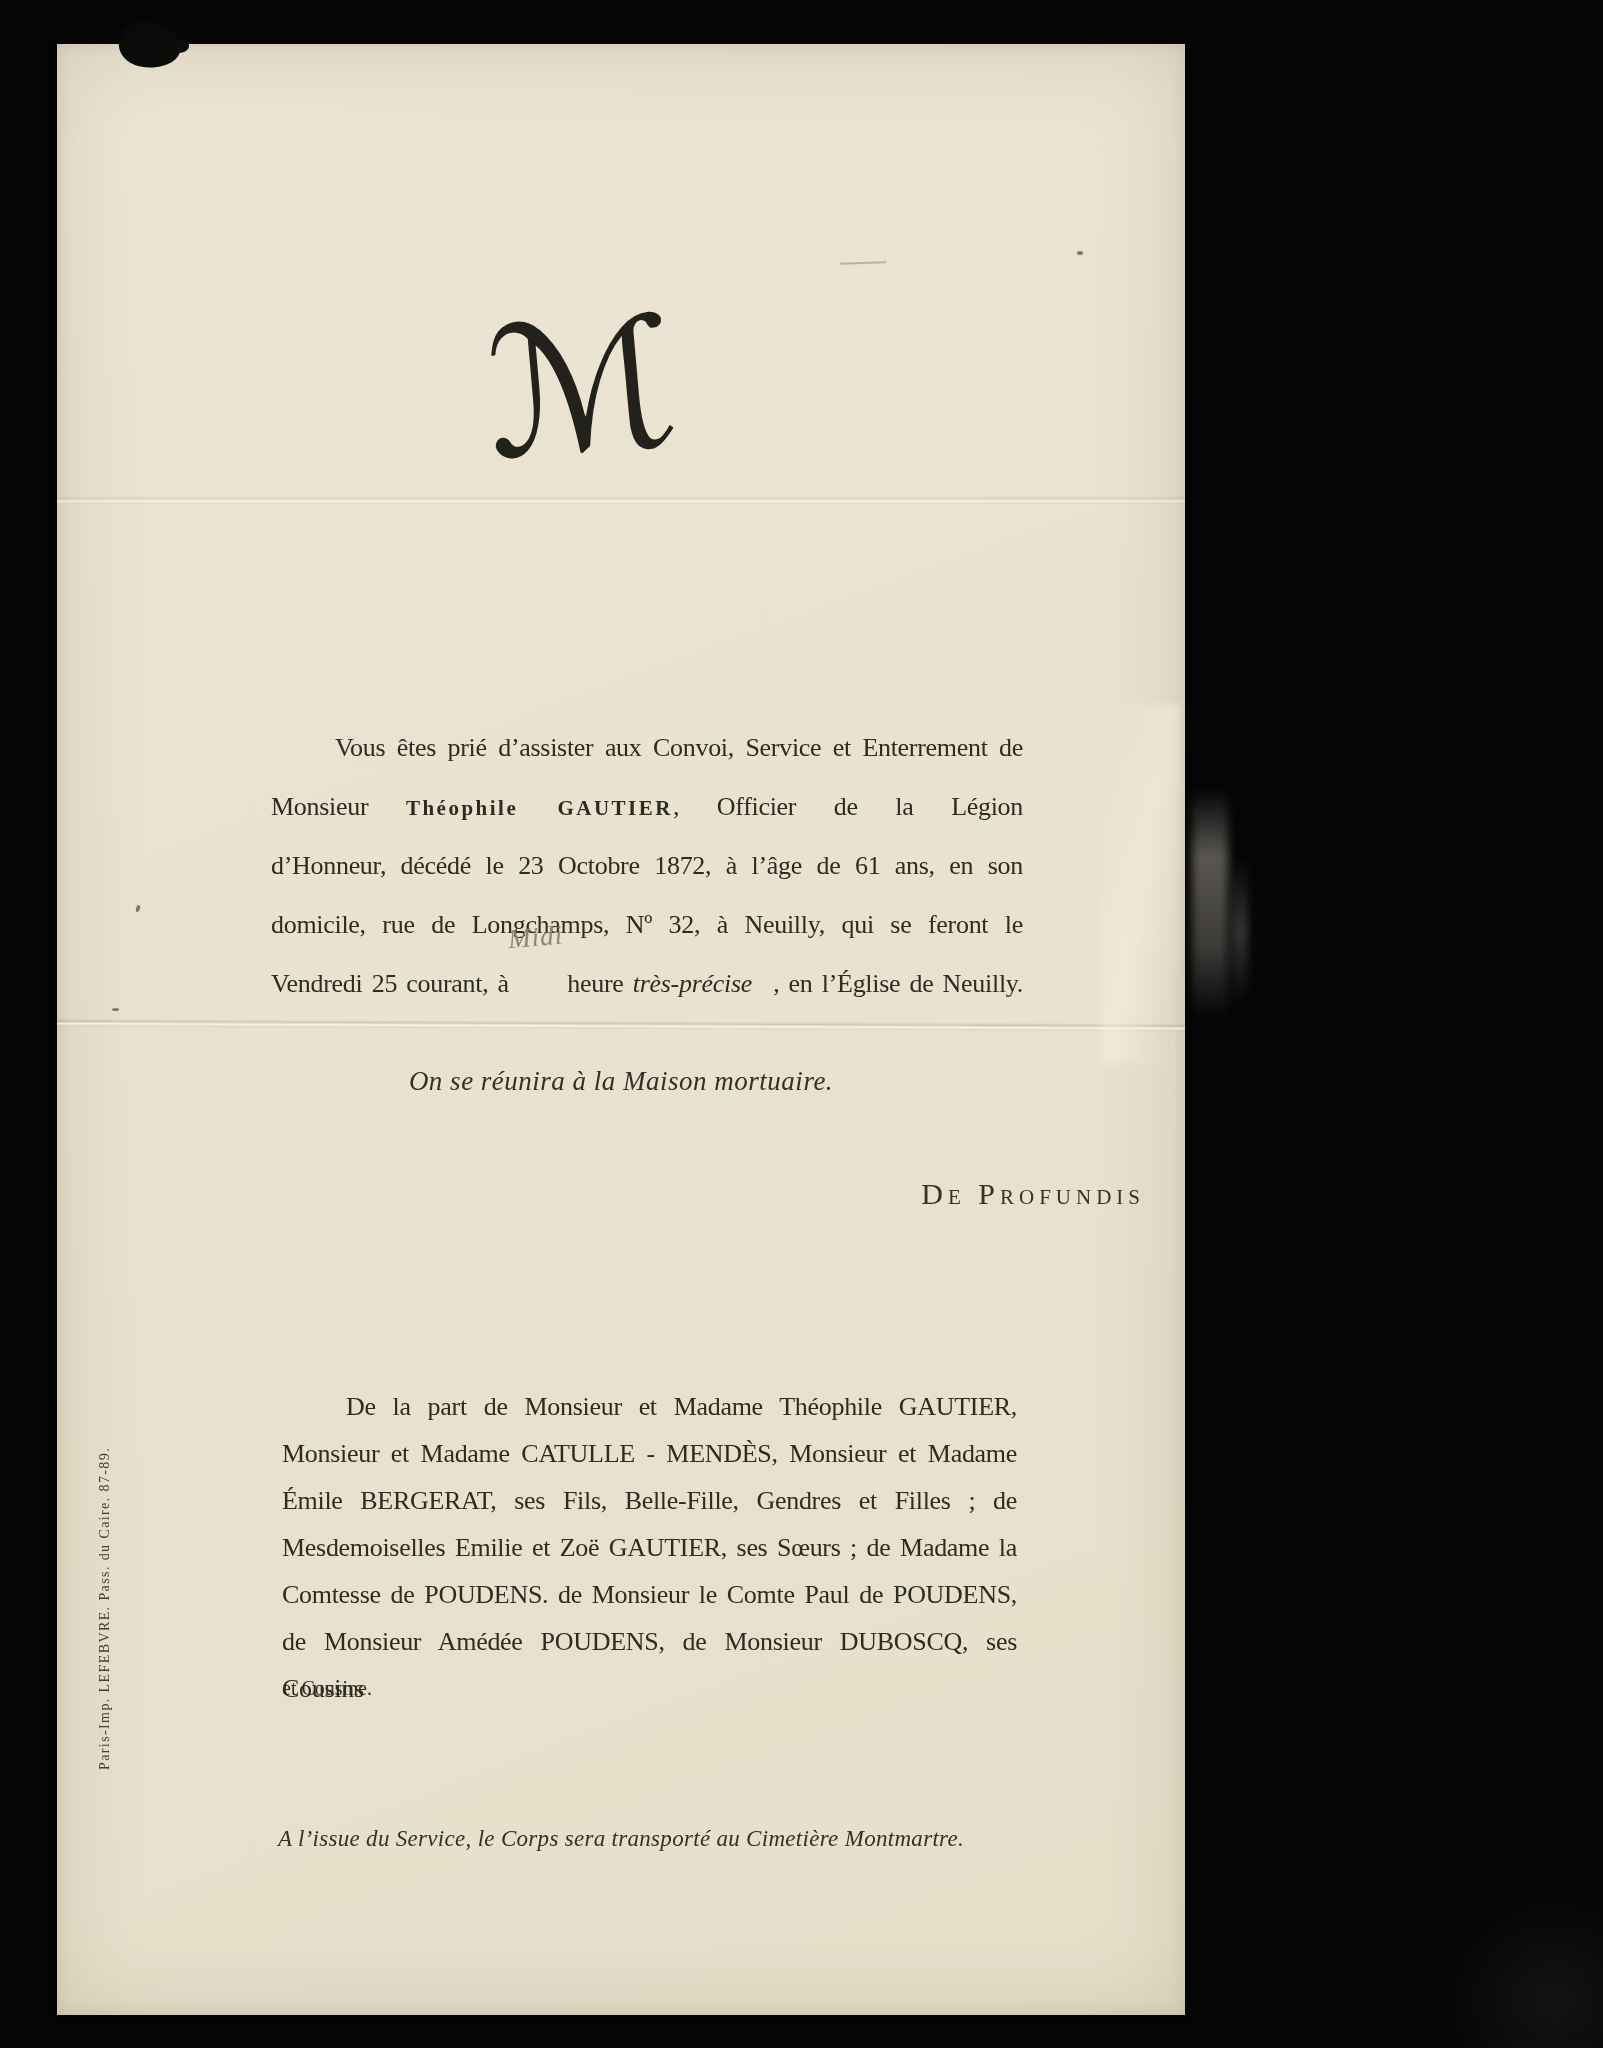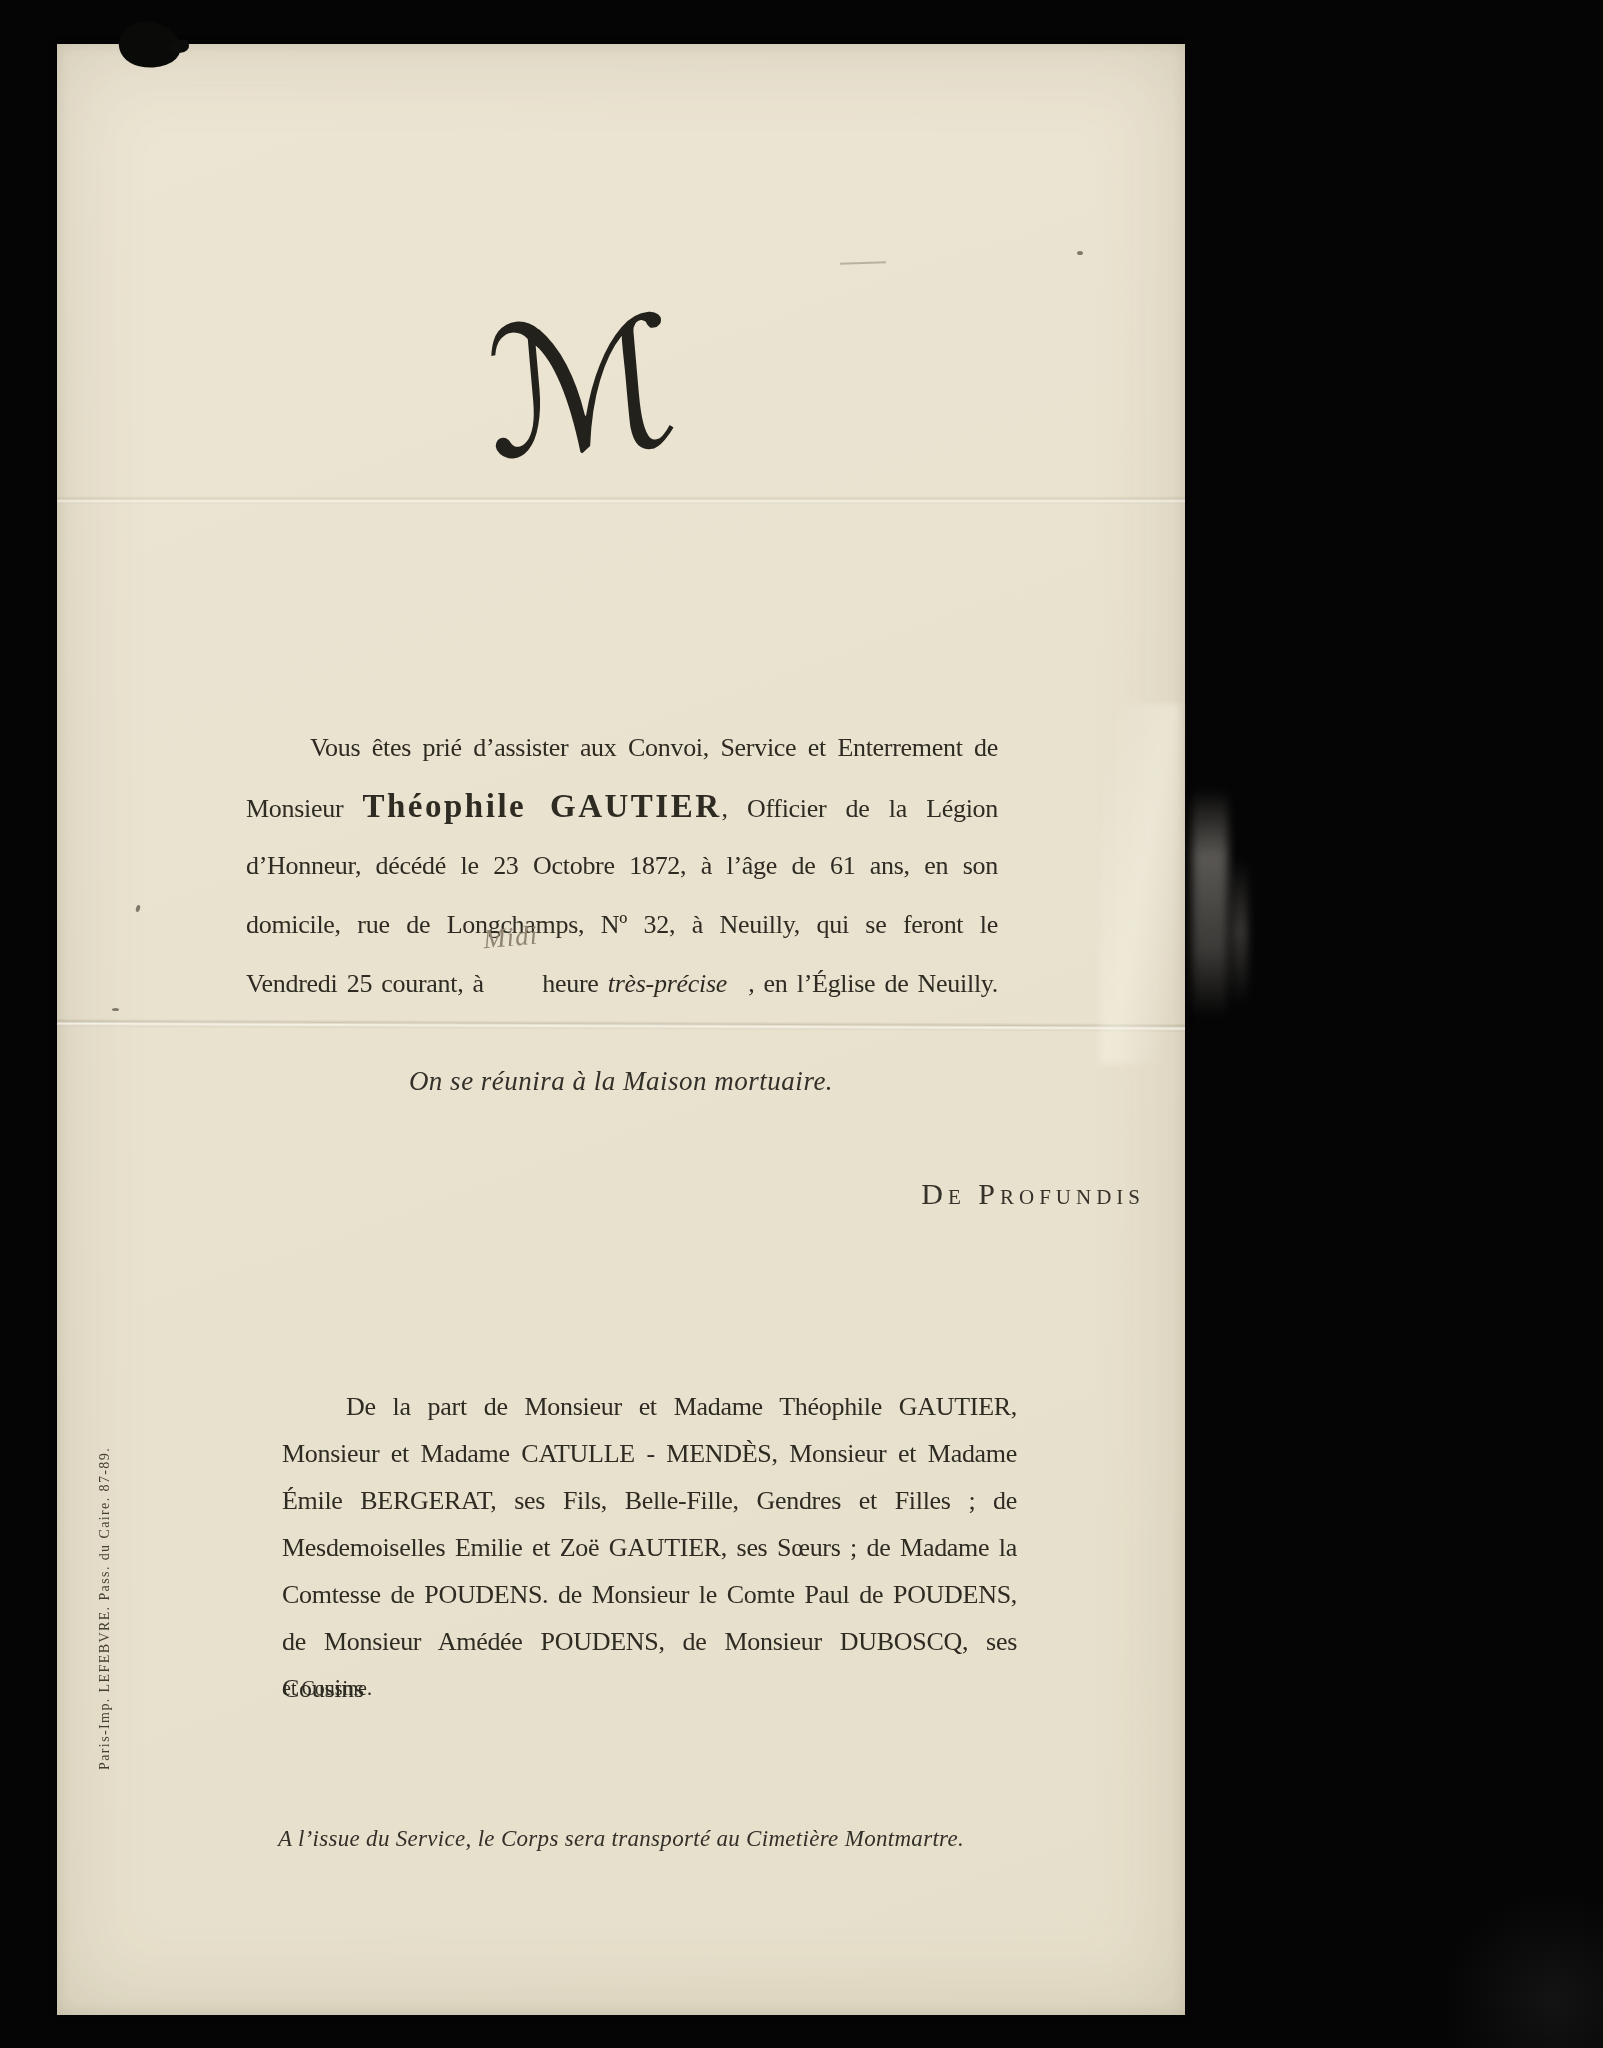--- a/index.html
+++ b/index.html
@@ -53,30 +53,30 @@
 
   
   .monogram { position:absolute; left:0; top:250px; width:100%; text-align:center; }
   .monogram span {
     display:inline-block; font-family:"DejaVu Serif","DejaVu Sans",serif; font-style:italic;
     font-size:178px; line-height:190px; color:#23211c; transform:translateX(-40px) rotate(-5deg);
   }
 
   
   .para { position:absolute; }
-  .para-invite { left:189px; top:674px; width:752px; }
+  .para-invite { left:214px; top:674px; width:752px; }
   .para-family { left:225px; top:1339px; width:735px; }
 
   .jline { text-align:justify; text-align-last:justify; font-size:26px; letter-spacing:-.3px;
     height:59px; line-height:59px; white-space:normal; }
   .para-family .jline { height:47px; line-height:47px; }
   .indent { text-indent:64px; }
   .plainline { text-align:left; text-align-last:left; font-size:20px; height:47px; line-height:47px; }
 
-  .bname { font-weight:bold; font-size:33px; letter-spacing:2.5px; }
+  .bname { font-weight:bold; font-size:21px; letter-spacing:2.5px; }
   .it { font-style:italic; }
   .gap { position:relative; display:inline-block; width:40px; height:1px; }
   .smallgap { display:inline-block; width:12px; height:1px; }
   .hand { position:absolute; left:-10px; top:-74px; height:40px; line-height:40px;
     font-style:italic; font-size:27px; letter-spacing:1px; color:#8f8471;
     transform:rotate(-5deg); white-space:nowrap; text-indent:0; }
 
   .meeting { position:absolute; left:0; top:1022px; width:100%; text-align:center;
     font-style:italic; font-size:27px; letter-spacing:.5px; color:#33302a; }
 

